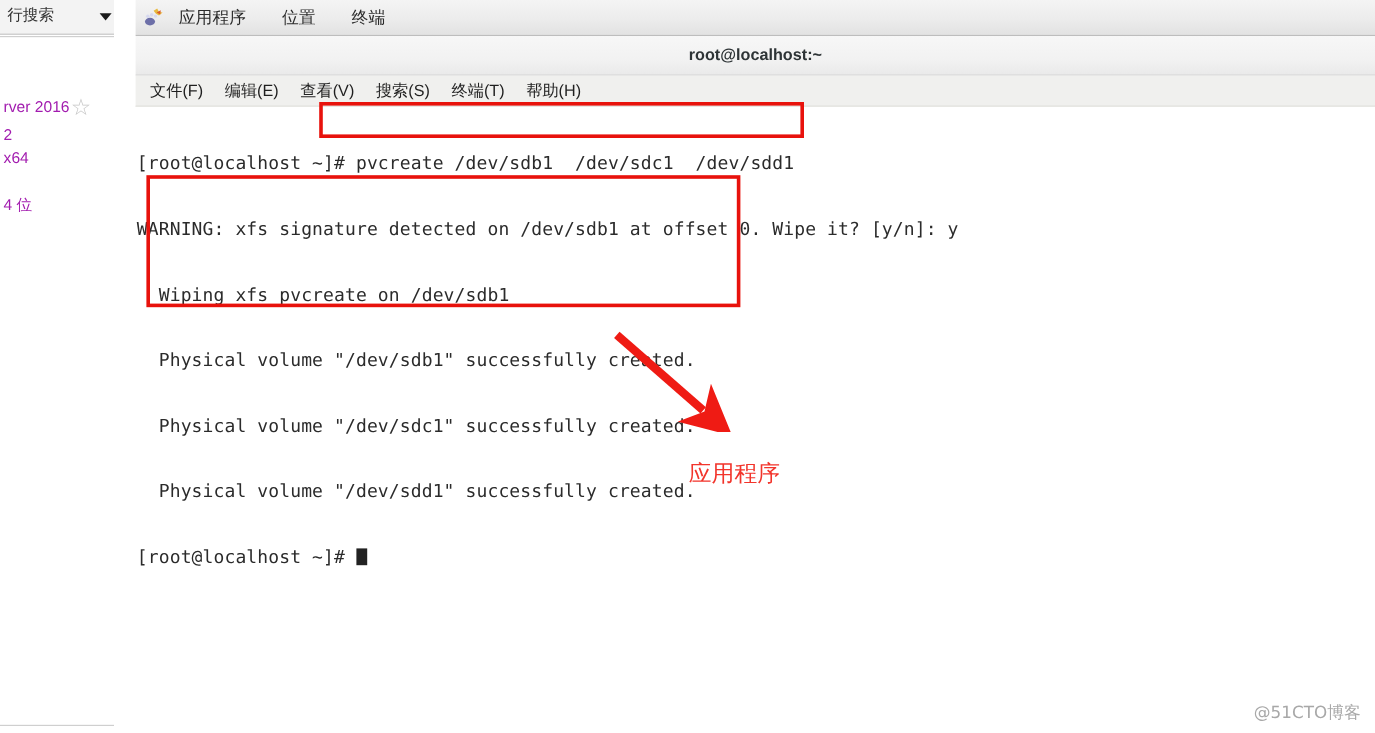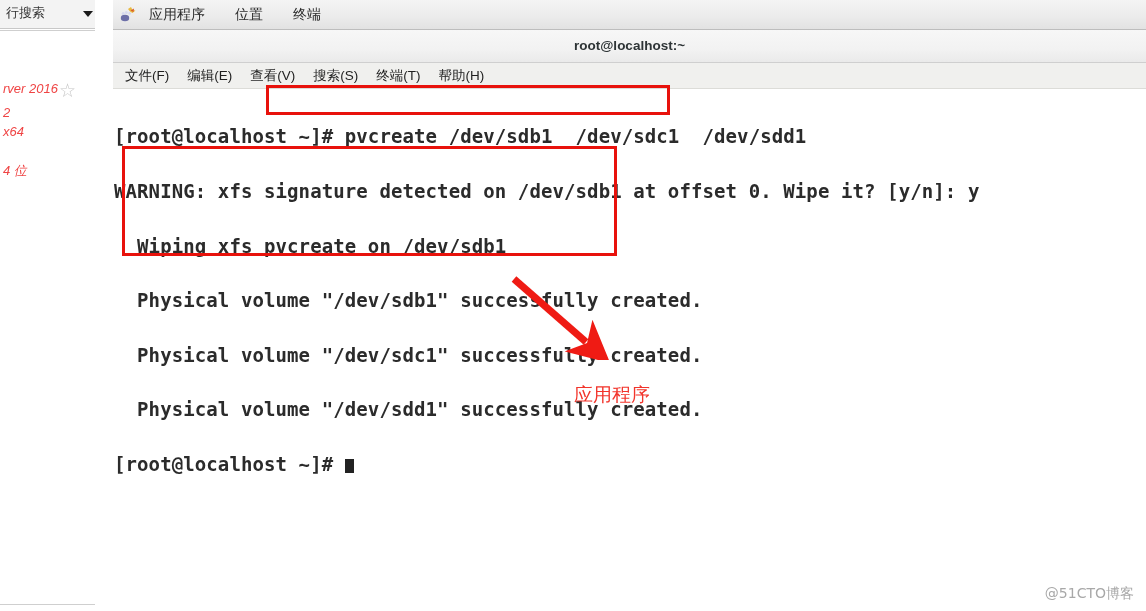--- a/index.html
+++ b/index.html
@@ -61,23 +61,22 @@
     height: 575px;
     background: #ffffff;
     border: 1px solid #cfcfcf;
     border-right: none;
     box-sizing: border-box;
   }
   .bg-row {
     position: absolute;
     left: 22px;
     font-size: 13px;
-    color: #ef4444;
-    white-space: nowrap;
-    font-style: italic;
+    color: #a21caf;
+    white-space: nowrap;
   }
   #bg-row-0 { top: 50px; }
   #bg-row-1 { top: 74px; }
   #bg-row-2 { top: 93px; }
   #bg-row-3 { top: 131px; }
   #bg-star {
     position: absolute;
     left: 78px; top: 50px;
     width: 20px; height: 20px;
     color: #c6c6c6;
@@ -176,26 +175,25 @@
     left: 0; top: 59px;
     width: 1033px;
     height: 522px;
     background: #ffffff;
     overflow: hidden;
   }
   #term-text {
     position: absolute;
     left: 1px; top: 2px;
     font-family: "DejaVu Sans Mono", "Liberation Mono", monospace;
-    font-size: 19px;
+    font-size: 15px;
     line-height: 18.2px;
     color: #2b2b2b;
     white-space: pre;
     letter-spacing: 0.1px;
-    font-weight: bold;
   }
   .term-line { height: 18.2px; }
   #cursor-block {
     display: inline-block;
     width: 9px;
     height: 14px;
     background: #222222;
     vertical-align: -2px;
   }
 

